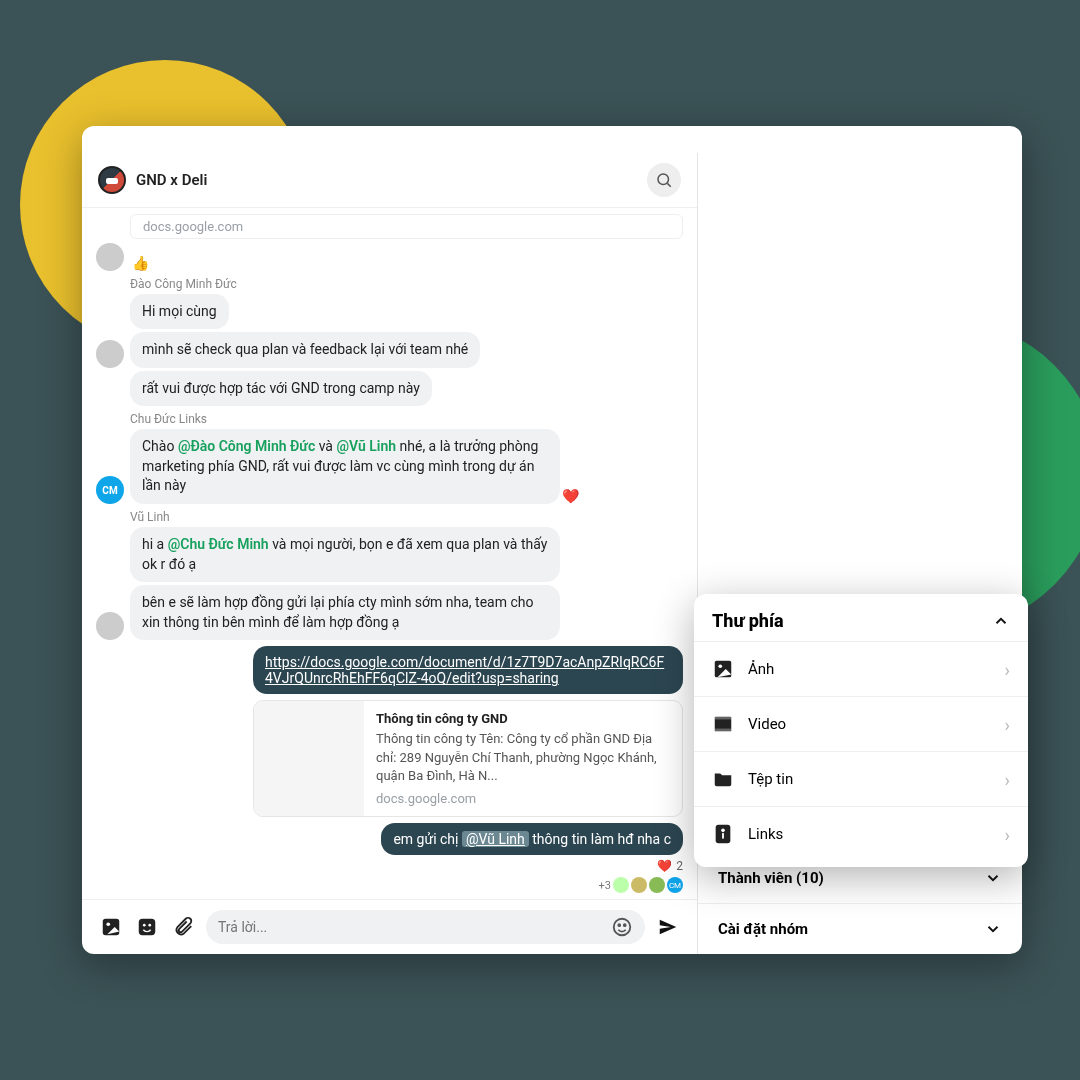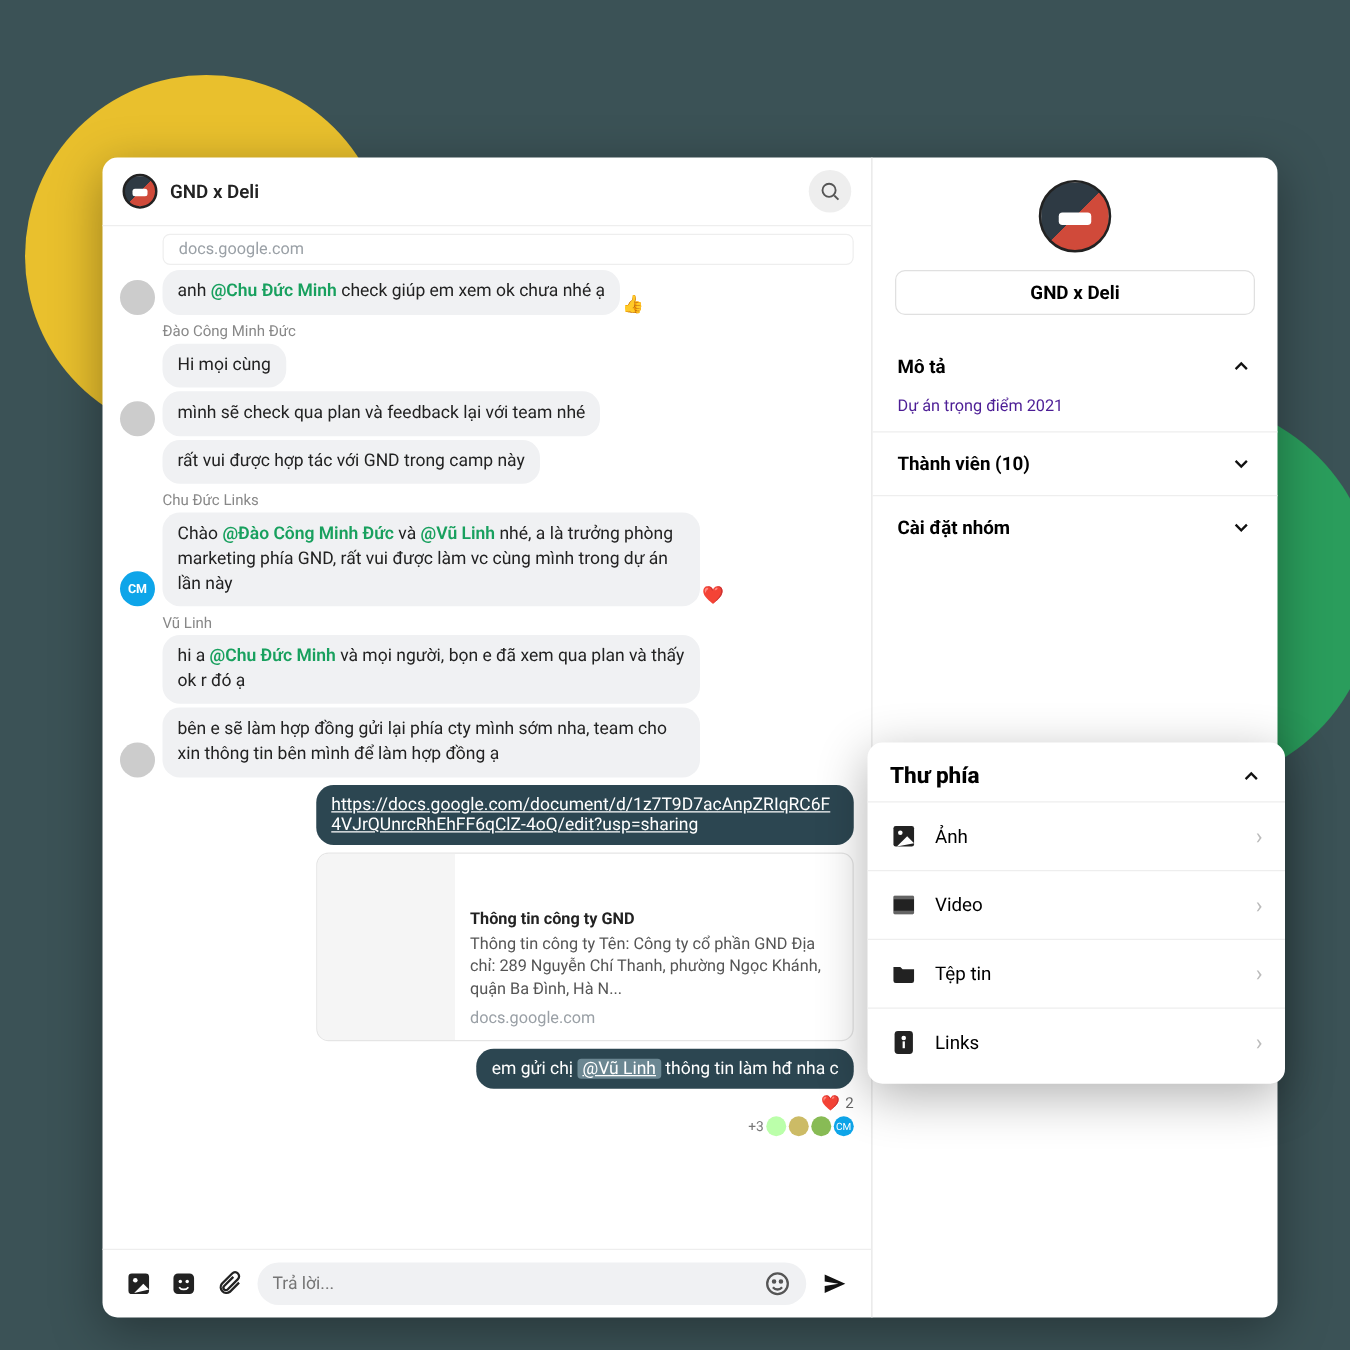--- a/index.html
+++ b/index.html
@@ -1,19 +1,19 @@
 <!DOCTYPE html>
 <html><head>
 <meta charset="utf-8">
 <style>
   *{box-sizing:border-box;margin:0;padding:0;font-family:-apple-system,BlinkMacSystemFont,"Segoe UI",Roboto,Helvetica,Arial,sans-serif;}
   body{background:#3b5256;width:1080px;height:1080px;position:relative;overflow:hidden;}
   .yellow-circle{position:absolute;width:290px;height:290px;border-radius:50%;background:#e9c02d;left:20px;top:60px;}
   .green-circle{position:absolute;width:310px;height:310px;border-radius:50%;background:#2a9d5c;right:-20px;top:320px;}
-  .app{position:absolute;left:82px;top:126px;width:940px;height:928px;background:#fff;border-radius:12px;box-shadow:0 10px 40px rgba(0,0,0,.35);display:flex;overflow:visible;}
+  .app{position:absolute;left:82px;top:126px;width:940px;height:828px;background:#fff;border-radius:12px;box-shadow:0 10px 40px rgba(0,0,0,.35);display:flex;overflow:visible;align-items:flex-end;}
   .chat-col{flex:1;display:flex;flex-direction:column;border-right:1px solid #e5e5e5;min-width:0;}
   .side-col{width:324px;display:flex;flex-direction:column;}
   
   .chat-header{display:flex;align-items:center;padding:10px 16px;border-bottom:1px solid #eee;}
   .handshake{width:28px;height:28px;border-radius:50%;background:linear-gradient(135deg,#2e3a44 50%,#d04a3a 50%);display:inline-block;border:2px solid #222;flex:none;position:relative;}
   .handshake::after{content:"";position:absolute;left:6px;top:10px;width:12px;height:6px;background:#fff;border-radius:2px;}
   .chat-title{margin-left:10px;font-weight:600;font-size:15px;color:#222;flex:1;}
   .search-btn{width:34px;height:34px;border-radius:50%;background:#eee;border:none;display:flex;align-items:center;justify-content:center;cursor:pointer;}
   .search-btn svg{width:18px;height:18px;stroke:#555;}
   
@@ -26,21 +26,21 @@
   .sender{font-size:12px;color:#888;margin:6px 0 2px 34px;}
   .bubble{background:#f0f1f3;border-radius:14px;padding:8px 12px;max-width:430px;line-height:1.4;}
   .bubble .mention{color:#18a05e;font-weight:600;}
   .react{font-size:14px;margin-left:2px;align-self:flex-end;}
   .group-right{display:flex;flex-direction:column;align-items:flex-end;margin-top:6px;}
   .bubble-dark{background:#2c4651;color:#fff;border-radius:14px;padding:8px 12px;max-width:430px;text-align:left;}
   .bubble-dark a{color:#fff;text-decoration:underline;word-break:break-all;}
   .bubble-dark .mention-pill{background:#6b8792;color:#fff;padding:0 4px;border-radius:3px;text-decoration:underline;}
   .card{margin-top:6px;display:flex;border:1px solid #e5e5e5;border-radius:10px;overflow:hidden;max-width:430px;}
   .card-thumb{width:110px;background:#f5f5f5;flex:none;}
-  .card-body{padding:10px 12px;font-size:13px;margin-top:35px;}
+  .card-body{padding:10px 12px;font-size:13px;}
   .card-title{font-weight:700;margin-bottom:4px;}
   .card-desc{color:#555;line-height:1.4;}
   .card-src{color:#9aa0a6;margin-top:6px;}
   .reactions-right{display:flex;align-items:center;gap:4px;margin-top:4px;font-size:12px;color:#666;}
   .seenby{display:flex;align-items:center;justify-content:flex-end;gap:2px;margin-top:4px;font-size:11px;color:#777;}
   .seenby .dot{width:16px;height:16px;border-radius:50%;background:#bfa;}
   .seenby .dot.d2{background:#cb6;}
   .seenby .dot.d3{background:#8b5;}
   .seenby .dot.cm{background:#0ea5e9;color:#fff;font-size:8px;display:flex;align-items:center;justify-content:center;}
   
@@ -88,23 +88,20 @@
             <line x1="21" y1="21" x2="16.5" y2="16.5"></line>
           </svg>
       </button>
     </div>
 
     <div class="messages">
       <div class="link-preview-top">docs.google.com</div>
 
       <div class="msg-row">
         <div class="avatar"></div>
-        <div class="bubble">
-          <span>anh </span><span class="mention">@Chu Đức Minh</span><span> check giúp em xem ok chưa nhé ạ</span>
-        </div>
         <span class="react">👍</span>
       </div>
 
       <div class="sender">Đào Công Minh Đức</div>
       <div class="msg-row">
           <div class="avatar blank"></div>
           <div class="bubble">Hi mọi cùng</div>
         </div>
       <div class="msg-row">
           <div class="avatar"></div>

